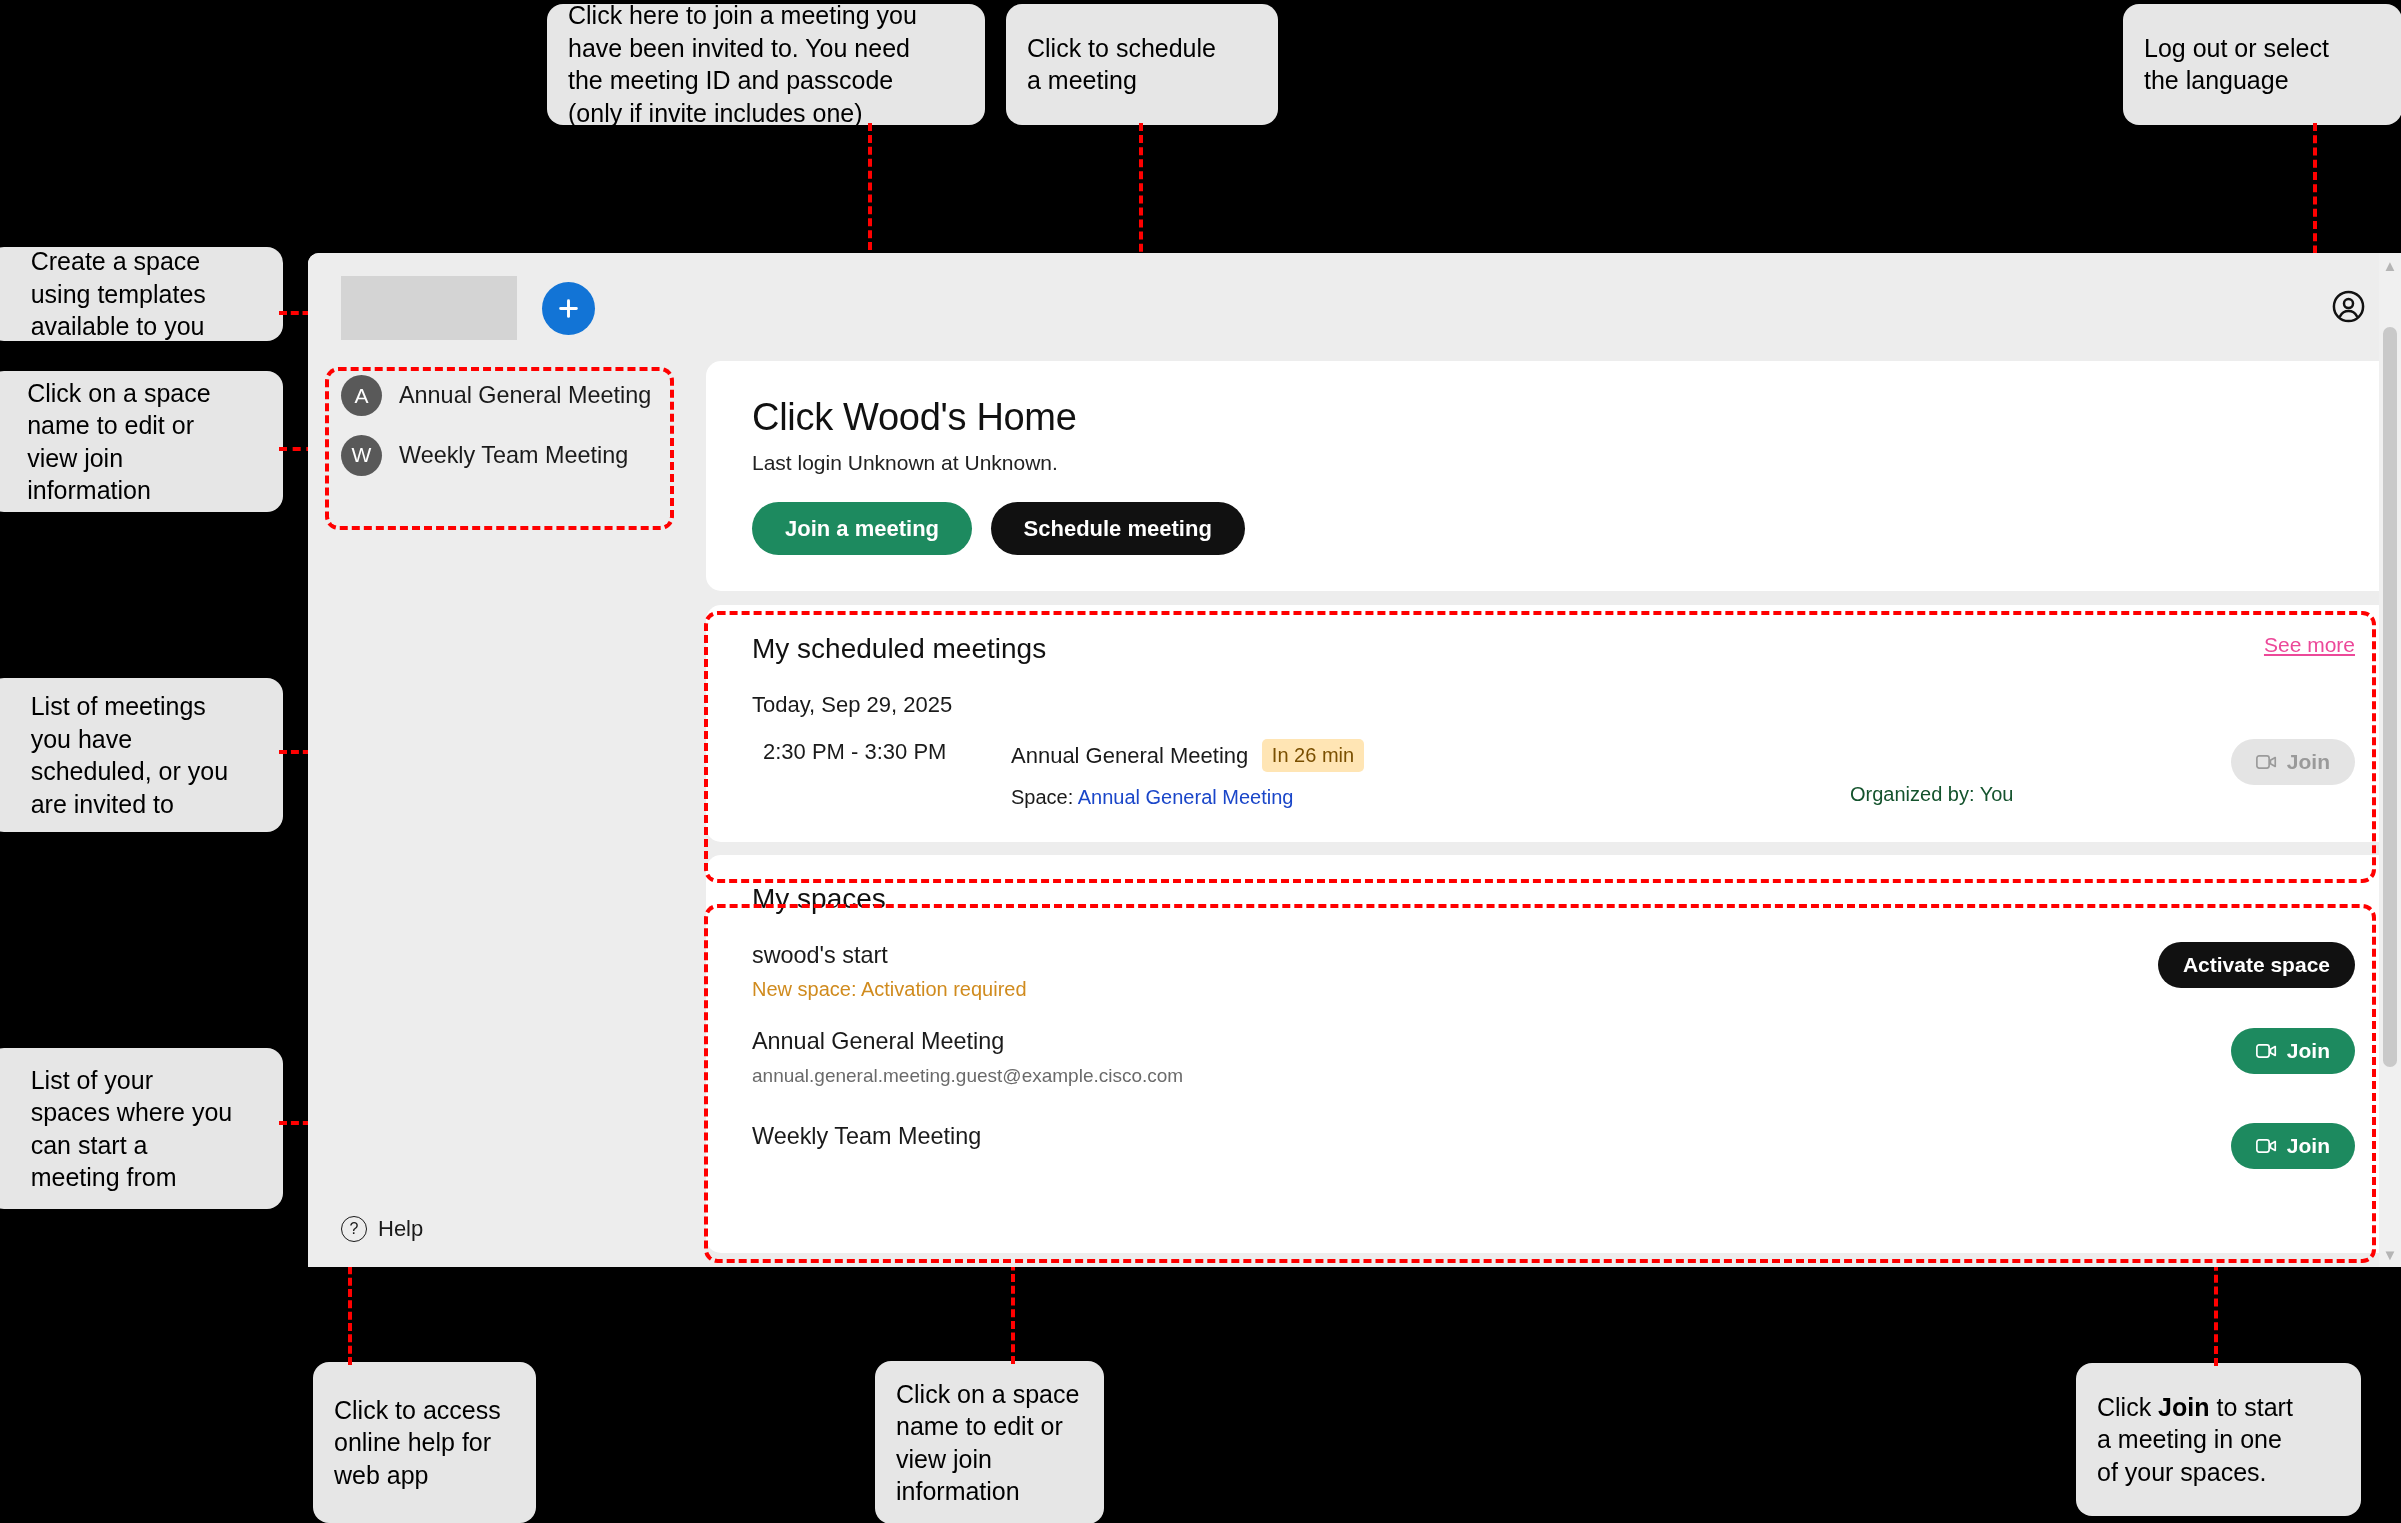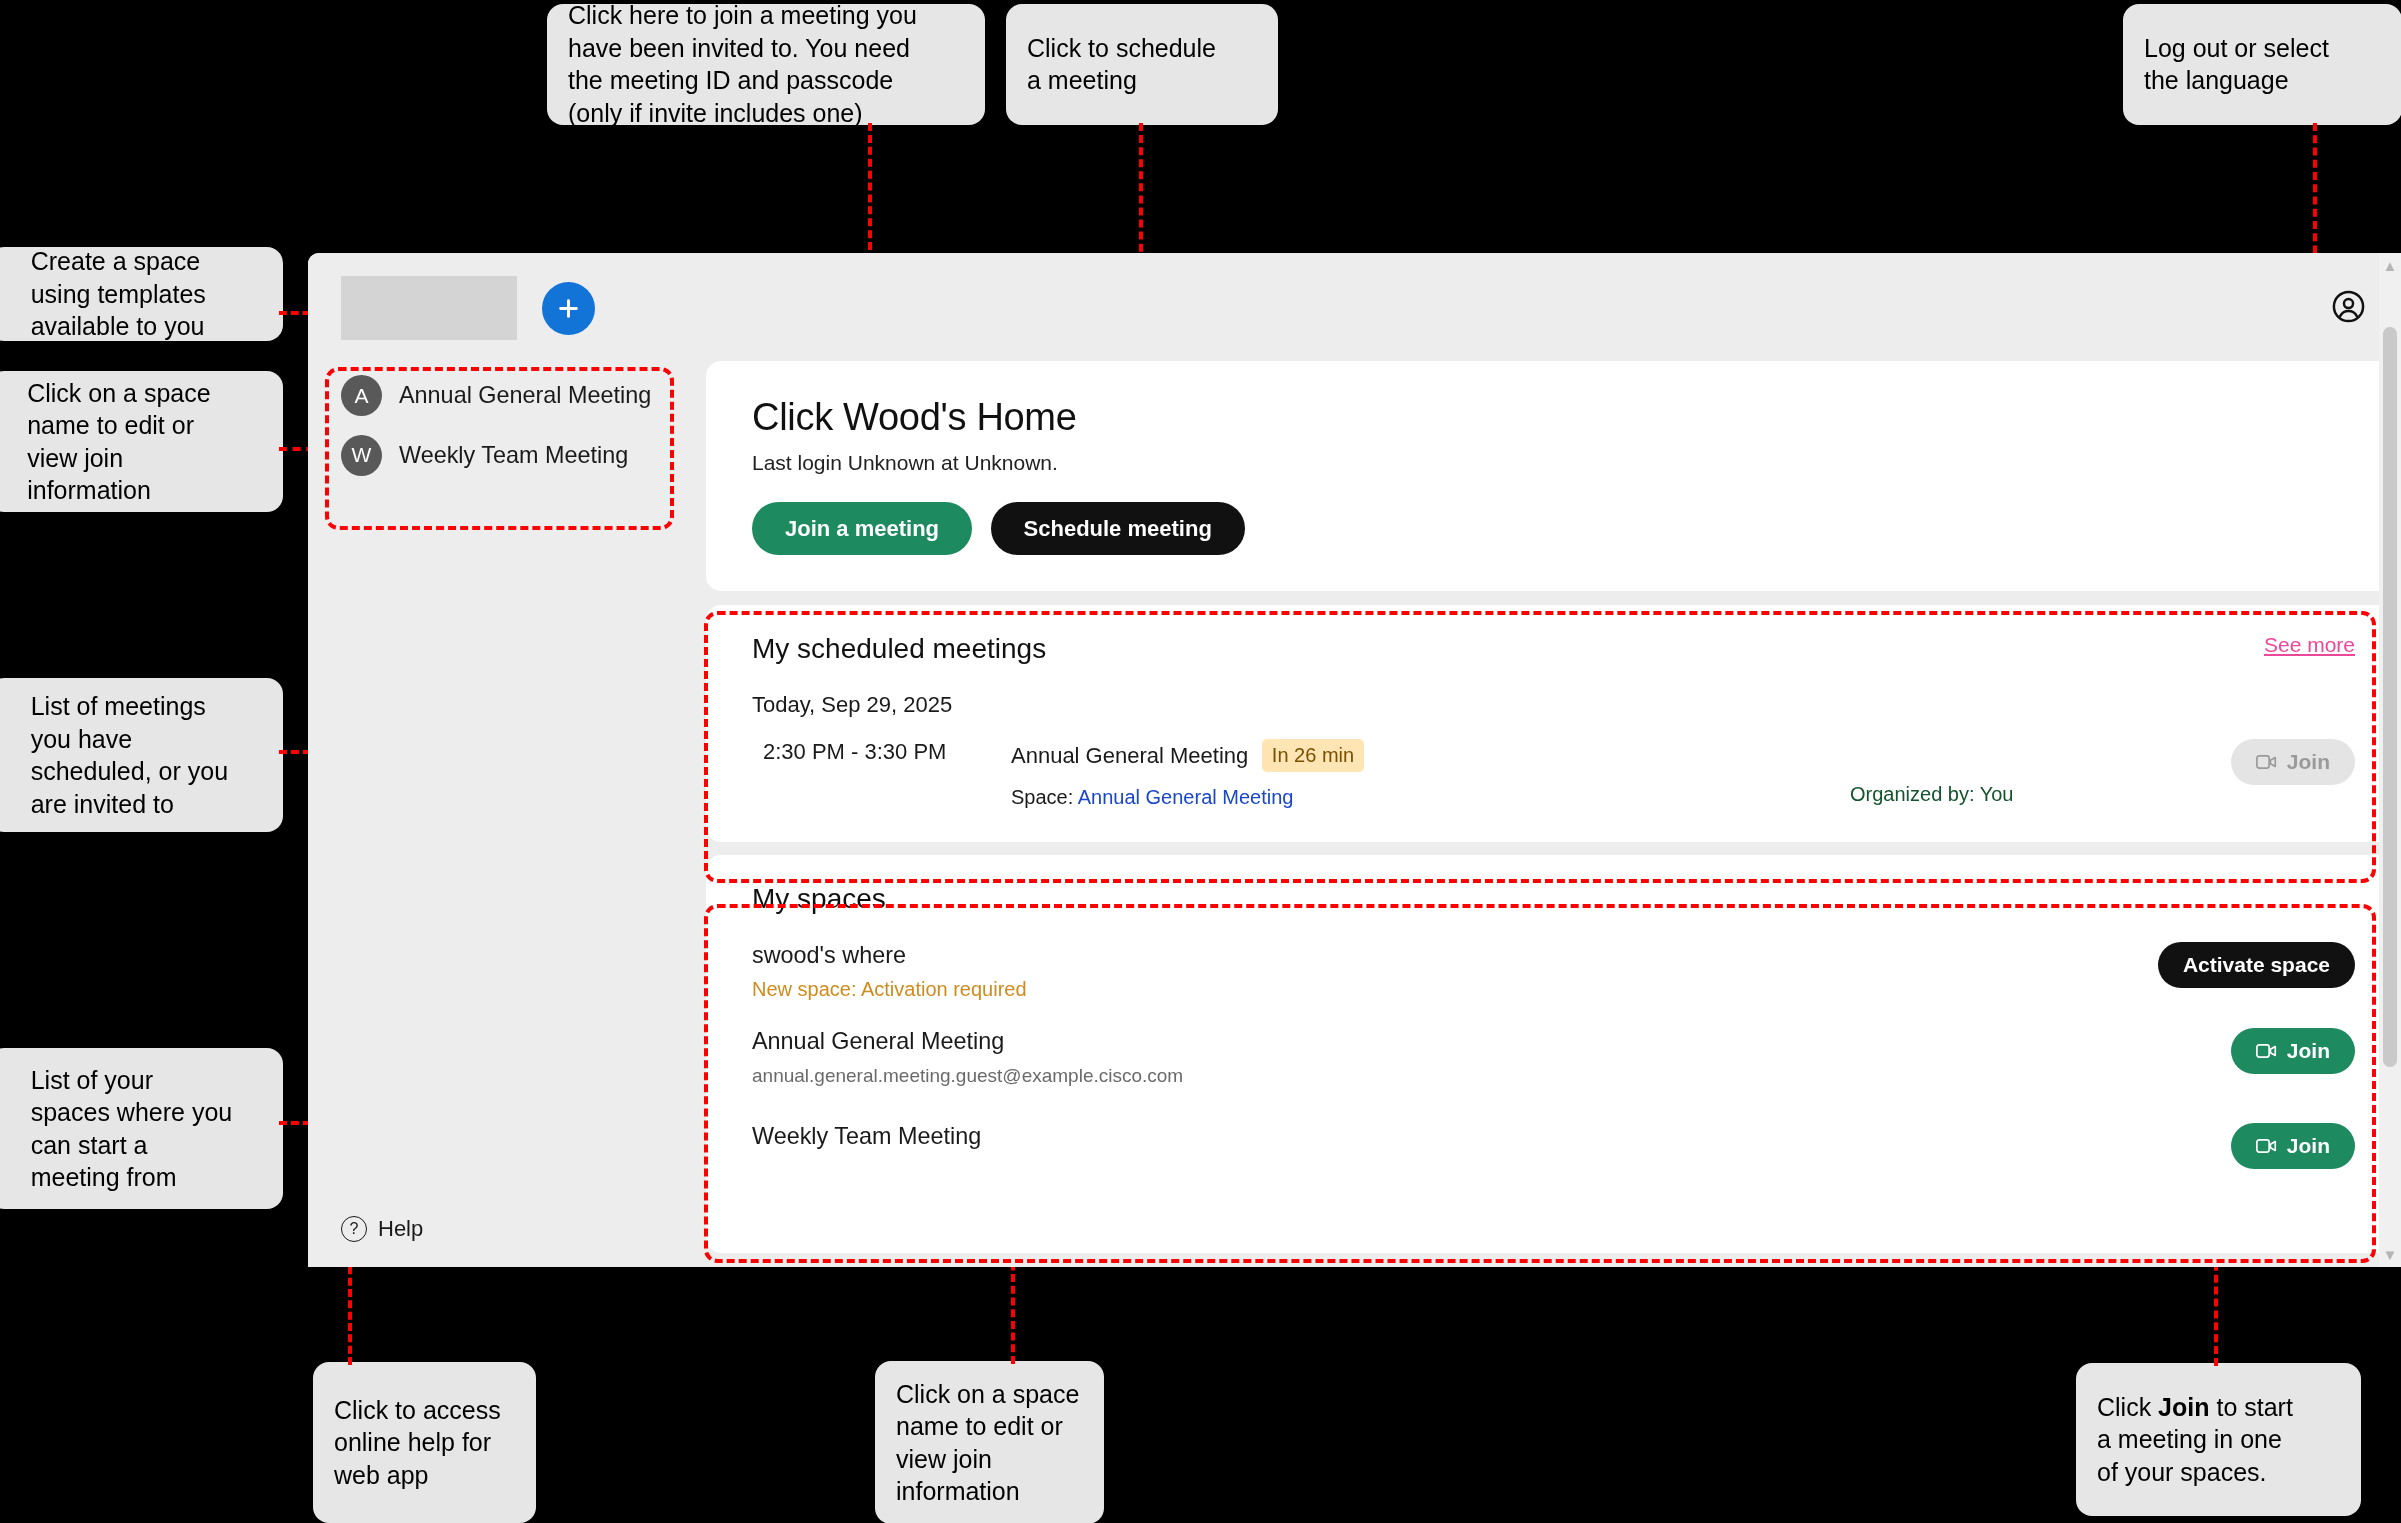--- a/index.html
+++ b/index.html
@@ -409,21 +409,21 @@
                 </button>
               </div>
             </div>
           </div>
 
           <div class="card spaces">
             <div class="card-title">My spaces</div>
 
             <div class="srow">
               <div>
-                <div class="sname">swood's where</div>
+                <div class="sname">swood's start</div>
                 <div class="ssub-warn">New space: Activation required</div>
               </div>
               <div class="sright">
                 <button class="btn-black-sm">Activate space</button>
               </div>
             </div>
 
             <div class="srow">
               <div>
                 <div class="sname">Annual General Meeting</div>

